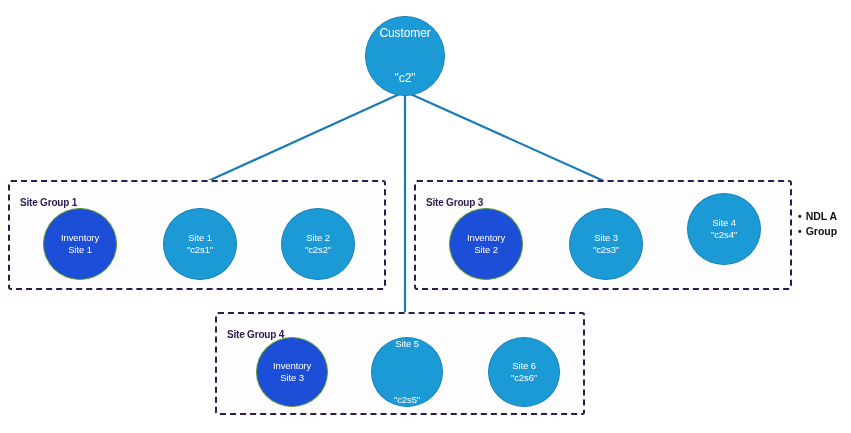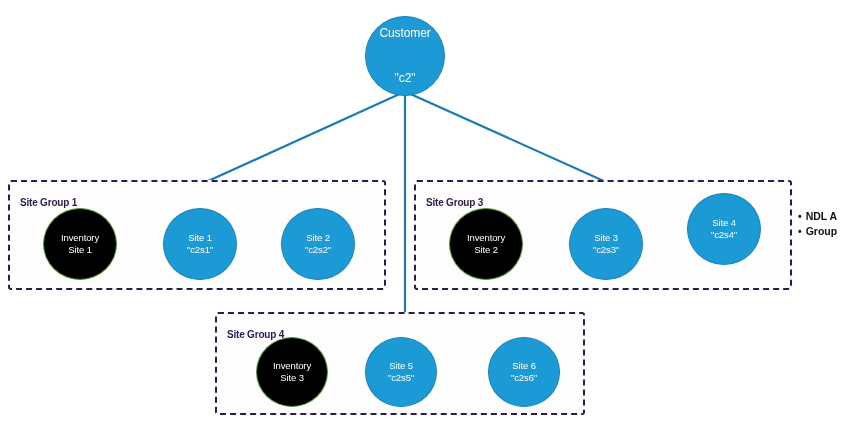--- a/index.html
+++ b/index.html
@@ -54,21 +54,21 @@
     line-height: 12px;
     text-align: center;
     box-sizing: border-box;
     letter-spacing: -0.1px;
   }
   .node-blue {
     background: #1b9ad6;
     border: 1px solid #1682b5;
   }
   .node-green {
-    background: #000000;
+    background: #1d4ed8;
     border: 1px solid #5a9733;
   }
   .node .line1 { display: block; }
   .node .line2 { display: block; }
   .node-customer {
     font-size: 12px;
     line-height: 13px;
     gap: 32px;
   }
   .annotation {
@@ -135,21 +135,21 @@
       <span class="line2">"c2s4"</span>
     </div>
   </div>
 
   <div class="group-box" style="left:215px; top:312px; width:370px; height:103px;">
     <span class="group-label">Site Group 4</span>
     <div class="node node-green" style="left:39px; top:23px; width:72px; height:70px;">
       <span class="line1">Inventory</span>
       <span class="line2">Site 3</span>
     </div>
-    <div class="node node-blue" style="left:148px; top:23px; width:72px; height:70px;">
+    <div class="node node-blue" style="left:154px; top:23px; width:72px; height:70px;justify-content:space-between;">
       <span class="line1">Site 5</span>
       <span class="line2">"c2s5"</span>
     </div>
     <div class="node node-blue" style="left:271px; top:23px; width:72px; height:70px;">
       <span class="line1">Site 6</span>
       <span class="line2">"c2s6"</span>
     </div>
   </div>
 
   <div class="annotation" style="left:798px; top:209px;">

